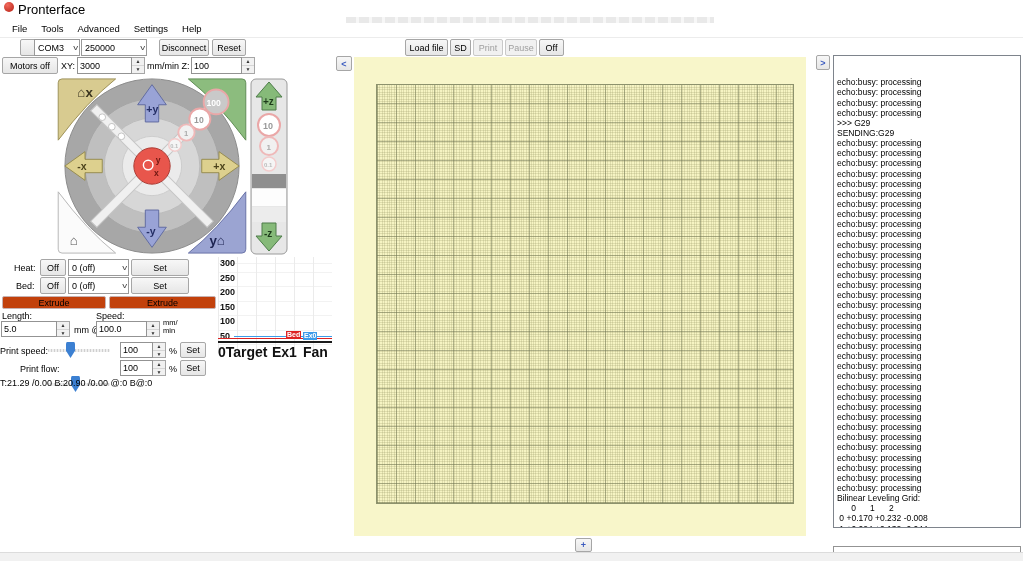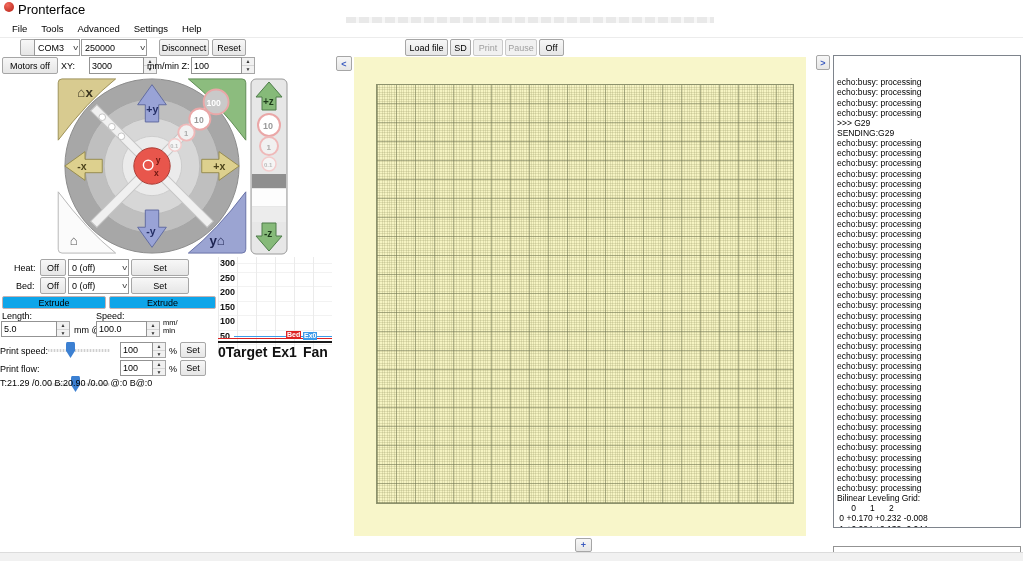--- a/index.html
+++ b/index.html
@@ -1,21 +1,21 @@
 <!DOCTYPE html>
 <html><head>
 <meta charset="utf-8">
 <style>
   html,body{margin:0;padding:0;}
   .app{position:relative;width:1023px;height:561px;background:#fff;font-family:"Liberation Sans",sans-serif;font-size:9px;color:#000;overflow:hidden;}
   .abs{position:absolute;box-sizing:border-box;}
   .lbl{white-space:nowrap;}
   .btn{display:flex;align-items:center;justify-content:center;background:linear-gradient(#f7f7f7,#e6e6e6);border:1px solid #a6a6a6;border-radius:2px;font-size:9px;box-sizing:border-box;cursor:default;white-space:nowrap;}
   .btn.disabled{color:#9f9f9f;border-color:#c9c9c9;background:#f1f1f1;}
-  .btn.pink{background:#0ea5e9;border-color:#c7b2b2;}
+  .btn.pink{background:#c2410c;border-color:#c7b2b2;}
   .sel{display:flex;align-items:center;justify-content:space-between;background:#fff;border:1px solid #999;padding:0 2px 0 3px;box-sizing:border-box;font-size:9px;white-space:nowrap;}
   .chev{font-size:7px;color:#444;transform:scaleX(1.4);}
   .inputbox{border:1px solid #939393;background:#fff;font-size:9px;padding:0 2px;box-sizing:border-box;font-family:"Liberation Sans",sans-serif;outline:none;}
   .spin{display:flex;box-sizing:border-box;}
   .spin input{flex:1;min-width:0;}
   .updown{width:13px;display:flex;flex-direction:column;border:1px solid #a6a6a6;border-left:none;box-sizing:border-box;}
   .updown div{flex:1;font-size:5px;line-height:6px;text-align:center;background:#f1f1f1;color:#333;border-bottom:1px solid #d5d5d5;}
   .updown div:last-child{border-bottom:none;}
   .menubar{display:flex;align-items:center;height:18px;padding-left:5px;border-bottom:1px solid #ececec;}
   .menuitem{padding:2px 7px;font-size:9.5px;}
@@ -65,21 +65,21 @@
   <div class="abs lbl" style="left:83px;top:43px;">@</div>
   <div class="abs sel" style="left:81px;top:39px;width:66px;height:17px;">
     <span>250000</span>
       <span class="chev">v</span>
   </div>
   <div class="abs btn" style="left:159px;top:39px;width:50px;height:17px;">Disconnect</div>
   <div class="abs btn" style="left:212px;top:39px;width:34px;height:17px;">Reset</div>
 
   <div class="abs btn" style="left:2px;top:57px;width:56px;height:17px;">Motors off</div>
   <div class="abs lbl" style="left:61px;top:61px;">XY:</div>
-  <div class="abs spin" style="left:89px;top:57px;width:68px;height:17px;">
+  <div class="abs spin" style="left:77px;top:57px;width:68px;height:17px;">
     <input class="inputbox" readonly="" value="3000" style="">
     <div class="updown">
         <div>▲</div>
         <div>▼</div>
       </div>
   </div>
   <div class="abs lbl" style="left:147px;top:61px;">mm/min Z:</div>
   <div class="abs spin" style="left:191px;top:57px;width:64px;height:17px;">
     <input class="inputbox" readonly="" value="100" style="">
     <div class="updown">
@@ -199,21 +199,21 @@
   <div class="abs spin" style="left:120px;top:342px;width:46px;height:16px;">
     <input class="inputbox" readonly="" value="100" style="">
     <div class="updown">
         <div>▲</div>
         <div>▼</div>
       </div>
   </div>
   <div class="abs lbl" style="left:169px;top:346px;">%</div>
   <div class="abs btn" style="left:180px;top:342px;width:26px;height:16px;">Set</div>
 
-  <div class="abs lbl" style="left:0px;top:364px;">Print flow:</div>
+  <div class="abs lbl" style="left:0px;top:364px;padding-left:20px;">Print flow:</div>
   <div class="abs slider" style="left:48px;top:360px;width:62px;">
     <div class="track"></div>
       <div class="thumb" style="left:23px;"></div>
   </div>
   <div class="abs spin" style="left:120px;top:360px;width:46px;height:16px;">
     <input class="inputbox" readonly="" value="100" style="">
     <div class="updown">
         <div>▲</div>
         <div>▼</div>
       </div>

